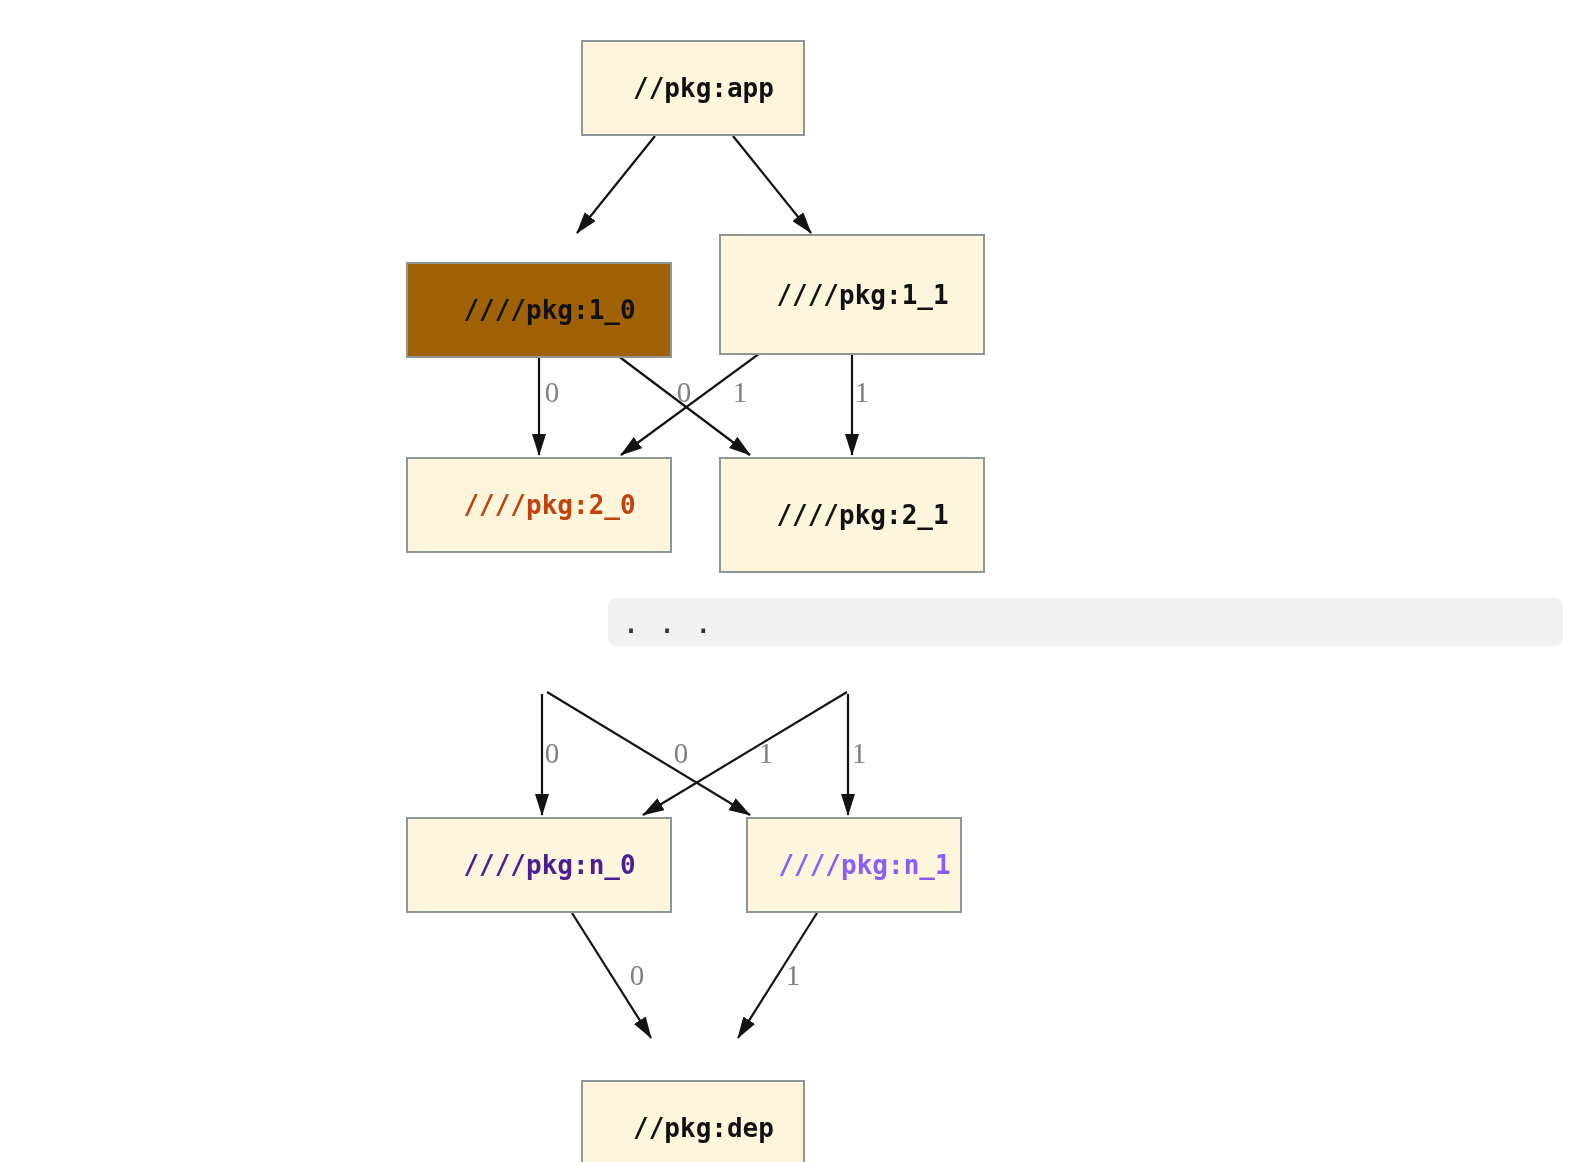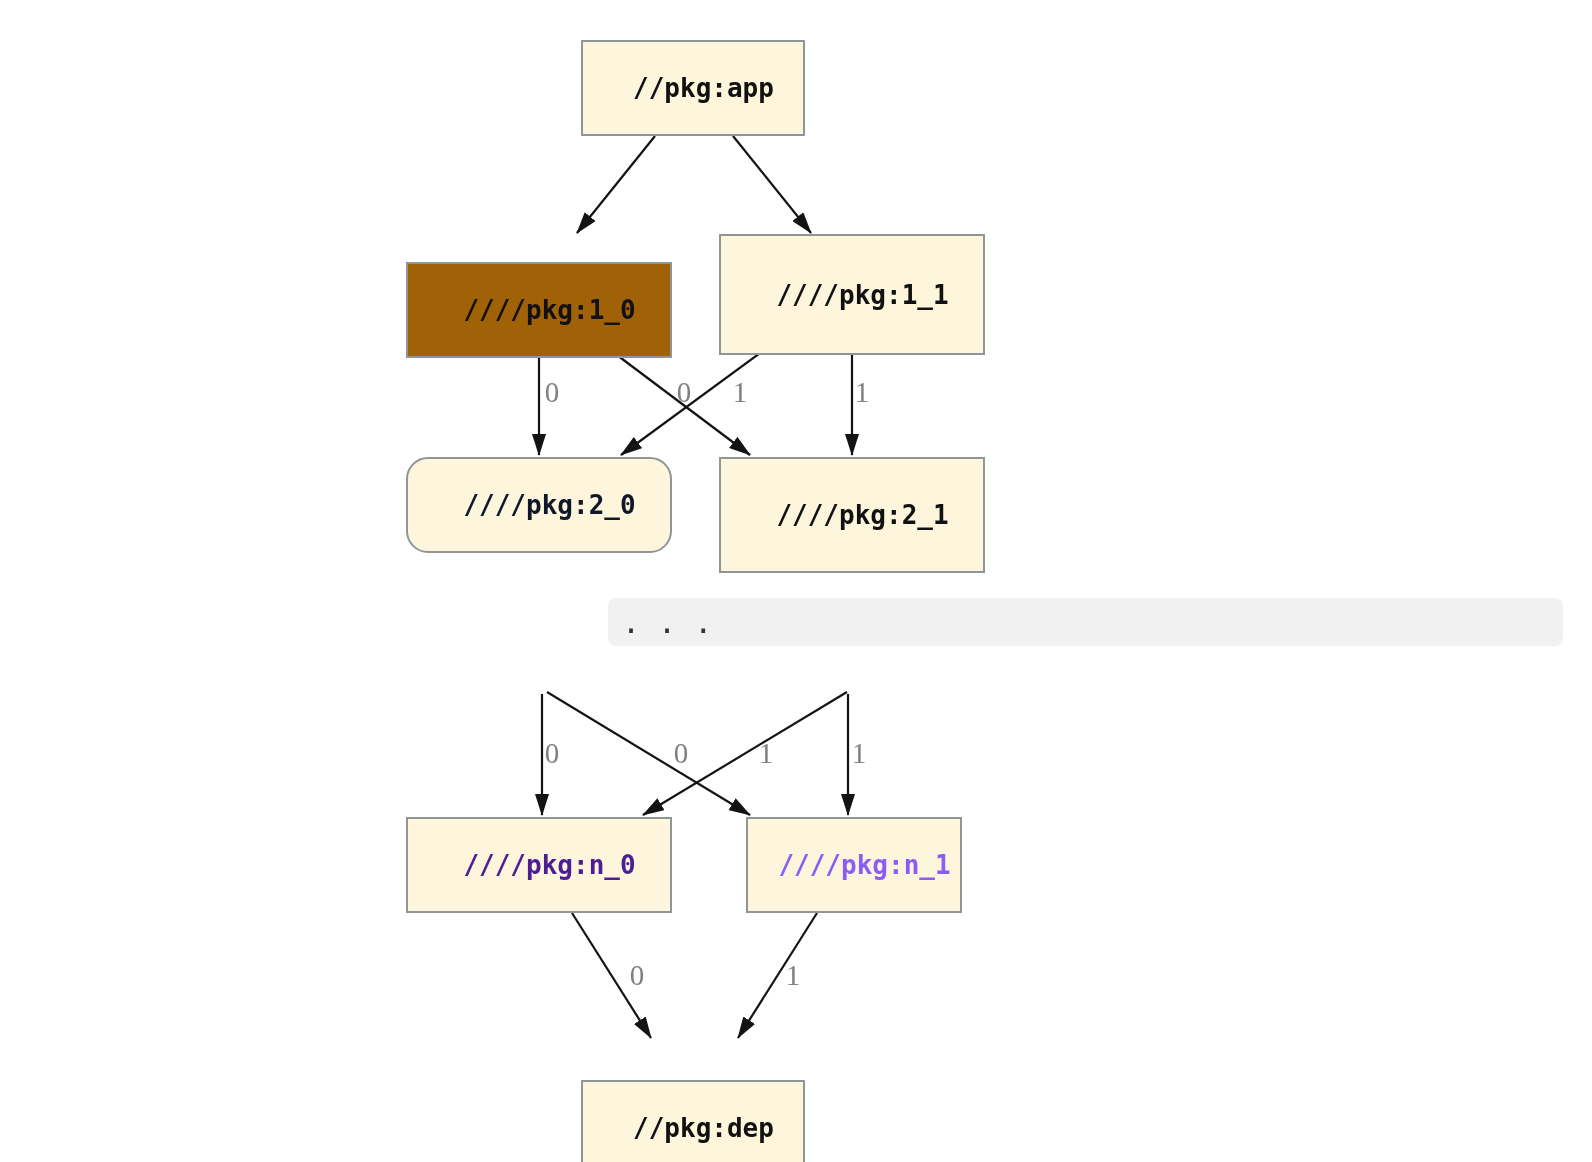--- a/index.html
+++ b/index.html
@@ -79,21 +79,21 @@
       <text x="859" y="753" text-anchor="middle" dominant-baseline="central" fill="#7F7F7F" class="edge-label">1</text>
       <line x1="572" y1="913" x2="651" y2="1038" stroke="#131313" stroke-width="2.2" marker-end="url(#arrowhead)"></line>
       <text x="637" y="975" text-anchor="middle" dominant-baseline="central" fill="#7F7F7F" class="edge-label">0</text>
       <line x1="817" y1="913" x2="738" y2="1038" stroke="#131313" stroke-width="2.2" marker-end="url(#arrowhead)"></line>
       <text x="793" y="975" text-anchor="middle" dominant-baseline="central" fill="#7F7F7F" class="edge-label">1</text>
     </svg>
   <div id="node-layer">
       <div class="node" style="left: 581px; top: 40px; width: 224px; height: 96px; background: rgb(253, 246, 220); border-color: rgb(143, 150, 150); color: rgb(17, 17, 17);">//pkg:app</div>
       <div class="node" style="left: 406px; top: 234px; width: 266px; height: 96px; background: #a16207; border-color: rgb(143, 150, 150); color: rgb(17, 17, 17); margin-top: 28px;">////pkg:1_0</div>
       <div class="node" style="left: 719px; top: 234px; width: 266px; height: 121px; background: rgb(253, 246, 220); border-color: rgb(143, 150, 150); color: rgb(17, 17, 17);">////pkg:1_1</div>
-      <div class="node" style="left: 406px; top: 457px; width: 266px; height: 96px; background: rgb(253, 246, 220); border-color: rgb(143, 150, 150); color: #0f172a; border-radius: 22px;">////pkg:2_0</div>
+      <div class="node" style="left: 406px; top: 457px; width: 266px; height: 96px; background: rgb(253, 246, 220); border-color: rgb(143, 150, 150); color: #c2410c;">////pkg:2_0</div>
       <div class="node" style="left: 719px; top: 457px; width: 266px; height: 116px; background: rgb(253, 246, 220); border-color: rgb(143, 150, 150); color: rgb(17, 17, 17);">////pkg:2_1</div>
       <div class="node" style="left: 406px; top: 817px; width: 266px; height: 96px; background: rgb(253, 246, 220); border-color: rgb(143, 150, 150); color: #4c1d95;">////pkg:n_0</div>
       <div class="node" style="left: 746px; top: 817px; width: 216px; height: 96px; background: rgb(253, 246, 220); border-color: rgb(143, 150, 150); color: #8b5cf6;">////pkg:n_1</div>
       <div class="node" style="left: 581px; top: 1080px; width: 224px; height: 96px; background: rgb(253, 246, 220); border-color: rgb(143, 150, 150); color: rgb(17, 17, 17);">//pkg:dep</div>
     </div>
   <div id="ellipsis-band" style="left: 608px; top: 598px; width: 955px; height: 48px; background: rgb(241, 241, 241); color: rgb(51, 51, 51);">
     <span>. . .</span>
   </div>
 </div>
 

